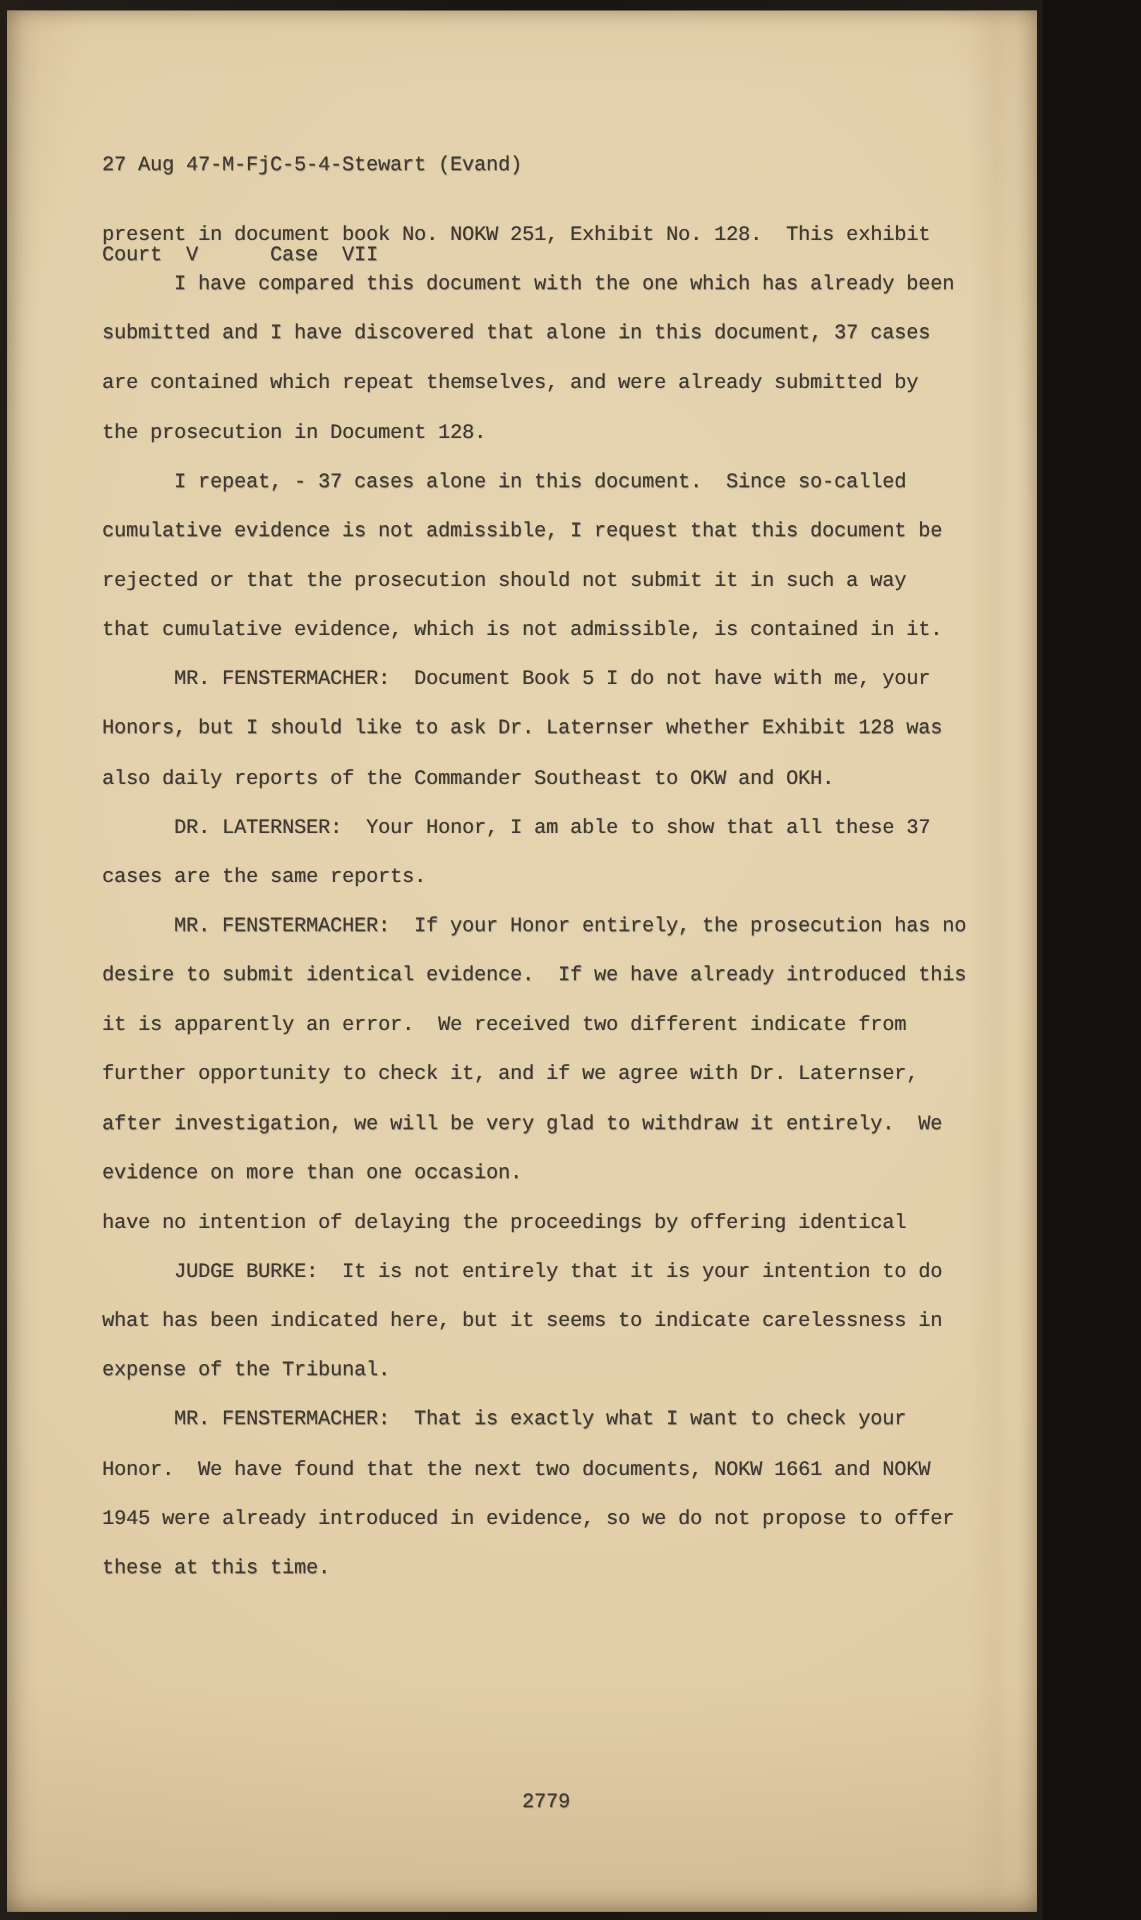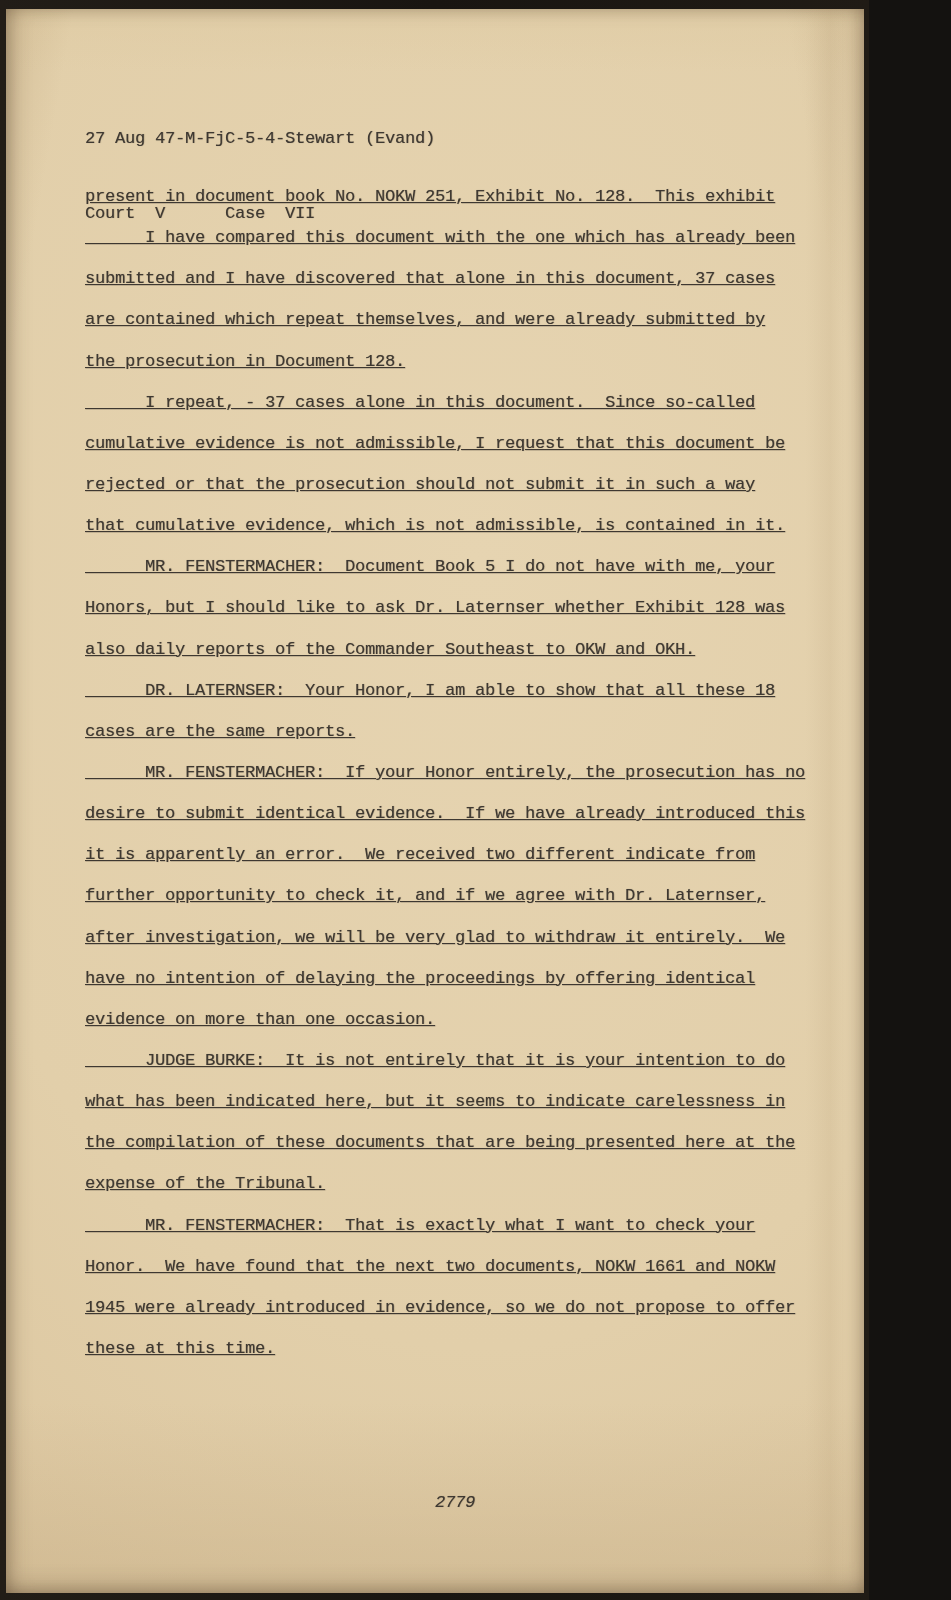--- a/index.html
+++ b/index.html
@@ -60,30 +60,28 @@
   .content {
     position: absolute;
     left: 85px;
     top: 176px;
     width: 744px;
   }
   .line {
     white-space: pre;
     line-height: 41.15px;
     height: 41.15px;
-    text-decoration: underline;
   }
   .page-number {
     position: absolute;
     left: 85px;
     top: 1483px;
     width: 740px;
     text-align: center;
     line-height: 40px;
-    font-style: italic;
   }
 </style>
 </head>
 <body>
 
 <div class="scan">
   <div class="paper"></div>
 
   <div class="header typed">
     <div>27 Aug 47-M-FjC-5-4-Stewart (Evand)</div>
@@ -96,32 +94,31 @@
       <div class="line">submitted and I have discovered that alone in this document, 37 cases</div>
       <div class="line">are contained which repeat themselves, and were already submitted by</div>
       <div class="line">the prosecution in Document 128.</div>
       <div class="line">      I repeat, - 37 cases alone in this document.  Since so-called</div>
       <div class="line">cumulative evidence is not admissible, I request that this document be</div>
       <div class="line">rejected or that the prosecution should not submit it in such a way</div>
       <div class="line">that cumulative evidence, which is not admissible, is contained in it.</div>
       <div class="line">      MR. FENSTERMACHER:  Document Book 5 I do not have with me, your</div>
       <div class="line">Honors, but I should like to ask Dr. Laternser whether Exhibit 128 was</div>
       <div class="line">also daily reports of the Commander Southeast to OKW and OKH.</div>
-      <div class="line">      DR. LATERNSER:  Your Honor, I am able to show that all these 18</div>
+      <div class="line">      DR. LATERNSER:  Your Honor, I am able to show that all these 37</div>
       <div class="line">cases are the same reports.</div>
       <div class="line">      MR. FENSTERMACHER:  If your Honor entirely, the prosecution has no</div>
       <div class="line">desire to submit identical evidence.  If we have already introduced this</div>
       <div class="line">it is apparently an error.  We received two different indicate from</div>
       <div class="line">further opportunity to check it, and if we agree with Dr. Laternser,</div>
       <div class="line">after investigation, we will be very glad to withdraw it entirely.  We</div>
+      <div class="line">evidence on more than one occasion.</div>
       <div class="line">have no intention of delaying the proceedings by offering identical</div>
-      <div class="line">evidence on more than one occasion.</div>
       <div class="line">      JUDGE BURKE:  It is not entirely that it is your intention to do</div>
       <div class="line">what has been indicated here, but it seems to indicate carelessness in</div>
-      <div class="line">the compilation of these documents that are being presented here at the</div>
       <div class="line">expense of the Tribunal.</div>
       <div class="line">      MR. FENSTERMACHER:  That is exactly what I want to check your</div>
       <div class="line">Honor.  We have found that the next two documents, NOKW 1661 and NOKW</div>
       <div class="line">1945 were already introduced in evidence, so we do not propose to offer</div>
       <div class="line">these at this time.</div>
     </div>
 
   <div class="page-number typed">2779</div>
 </div>
 

